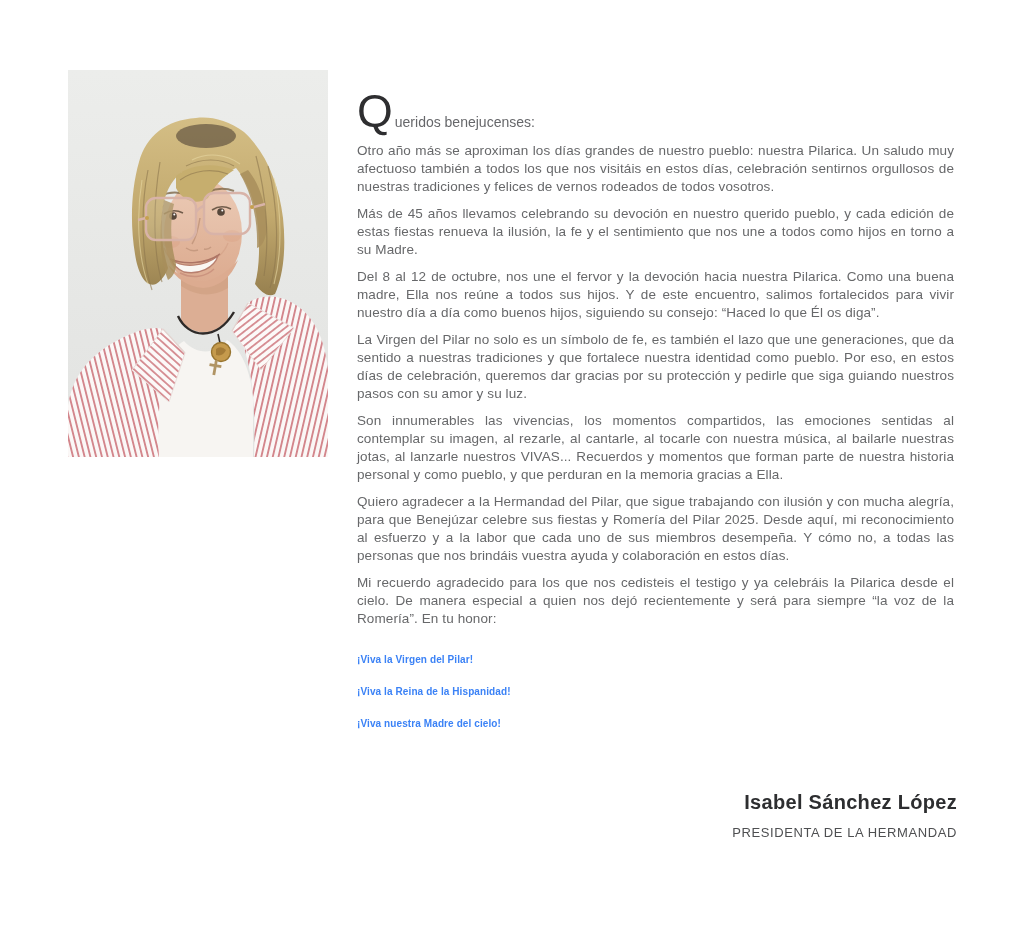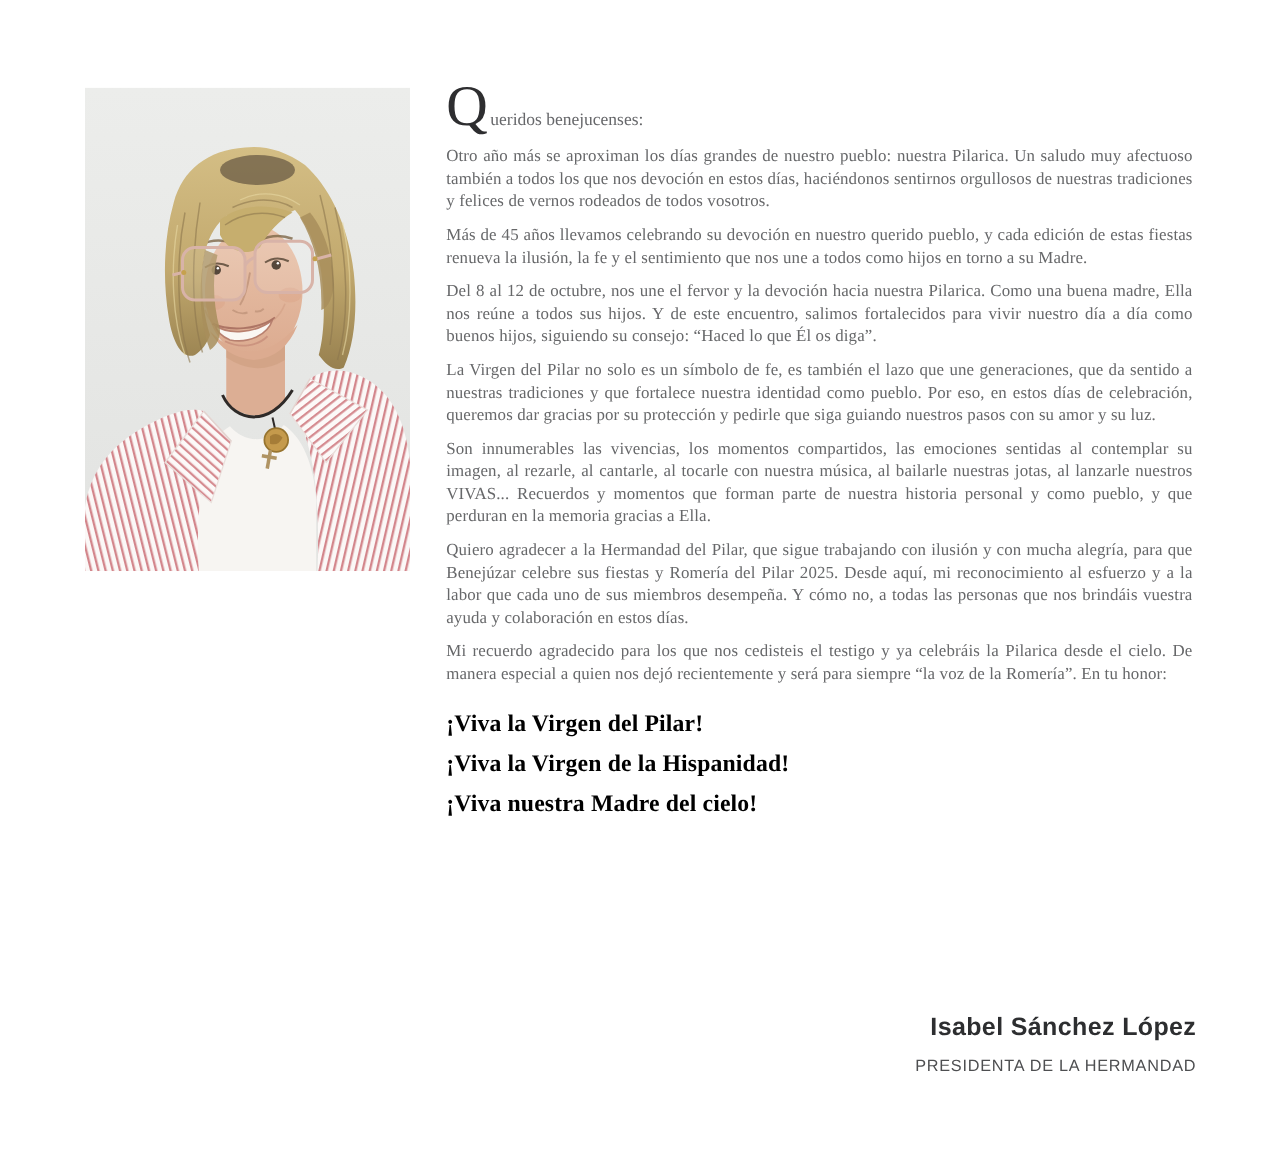--- a/index.html
+++ b/index.html
@@ -5,38 +5,38 @@
   html,body{margin:0;padding:0;background:#ffffff;}
   .page{
     position:relative;width:1024px;height:940px;background:#ffffff;
     font-family:"Liberation Sans","DejaVu Sans",sans-serif;overflow:hidden;
   }
   .photo{
     position:absolute;left:68px;top:70px;width:260px;height:387px;overflow:hidden;
   }
   .photo svg{display:block;}
   .letter{
-    position:absolute;left:357px;top:60px;width:597px;color:#67686a;font-family:Liberation Serif, serif;
+    position:absolute;left:357px;top:86px;width:597px;color:#67686a;
   }
   .greeting{height:50px;line-height:50px;white-space:nowrap;}
   .dropcap{
     font-size:46px;font-weight:400;color:#2e2e30;letter-spacing:0;
   }
   .greeting-rest{font-size:14px;color:#66676a;margin-left:2px;}
   .para{
     margin:9px 0 0 0;font-size:13.5px;line-height:18px;color:#67686a;
     text-align:justify;letter-spacing:.1px;
   }
   .para.first{margin-top:6px;}
   .vivas{margin-top:23px;}
   .viva{
-    font-size:19px;font-weight:700;color:#000000;line-height:18px;
+    font-size:10px;font-weight:700;color:#3b82f6;line-height:18px;
     margin-bottom:14px;letter-spacing:.1px;
   }
-  .signature{position:absolute;right:67px;top:811px;text-align:right;}
+  .signature{position:absolute;right:67px;top:791px;text-align:right;}
   .sig-name{
     font-size:20px;font-weight:700;color:#2d2e30;letter-spacing:.3px;
     margin-bottom:7px;
   }
   .sig-title{
     font-size:13px;color:#4e4f51;letter-spacing:.6px;line-height:24px;
   }
 </style>
 </head>
 <body>
@@ -174,31 +174,31 @@
         <circle cx="79" cy="148" r="2" fill="#c6a14e" stroke="none" fill-opacity="1"></circle>
       </g>
     </svg>
   </div>
 
   <div class="letter">
     <div class="greeting">
       <span class="dropcap">Q</span><span class="greeting-rest">ueridos benejucenses:</span>
     </div>
 
-    <p class="para first">Otro año más se aproximan los días grandes de nuestro pueblo: nuestra Pilarica. Un saludo muy afectuoso también a todos los que nos devoción en estos días, haciéndonos sentirnos orgullosos de nuestras tradiciones y felices de vernos rodeados de todos vosotros.</p>
+    <p class="para first">Otro año más se aproximan los días grandes de nuestro pueblo: nuestra Pilarica. Un saludo muy afectuoso también a todos los que nos visitáis en estos días, celebración sentirnos orgullosos de nuestras tradiciones y felices de vernos rodeados de todos vosotros.</p>
     <p class="para">Más de 45 años llevamos celebrando su devoción en nuestro querido pueblo, y cada edición de estas fiestas renueva la ilusión, la fe y el sentimiento que nos une a todos como hijos en torno a su Madre.</p>
     <p class="para">Del 8 al 12 de octubre, nos une el fervor y la devoción hacia nuestra Pilarica.  Como una buena madre, Ella nos reúne a todos sus hijos. Y de este encuentro, salimos fortalecidos para vivir nuestro día a día como buenos hijos, siguiendo su consejo: “Haced lo que Él os diga”.</p>
     <p class="para">La Virgen del Pilar no solo es un símbolo de fe, es también el lazo que une generaciones, que da sentido a nuestras tradiciones y que fortalece nuestra identidad como pueblo. Por eso, en estos días de celebración, queremos dar gracias por su protección y pedirle que siga guiando nuestros pasos con su amor y su luz.</p>
     <p class="para">Son innumerables las vivencias, los momentos compartidos, las emociones sentidas al contemplar su imagen, al rezarle, al cantarle, al tocarle con nuestra música, al bailarle nuestras jotas, al lanzarle nuestros VIVAS... Recuerdos y momentos  que forman parte de nuestra historia personal y como pueblo, y que perduran en la memoria gracias a Ella.</p>
     <p class="para">Quiero agradecer a la  Hermandad del Pilar, que sigue trabajando con ilusión y con mucha alegría, para que Benejúzar celebre sus fiestas y Romería del Pilar 2025. Desde aquí, mi reconocimiento al esfuerzo y a la labor que cada uno de sus miembros desempeña. Y cómo no, a todas las personas que nos brindáis vuestra ayuda y colaboración en estos días.</p>
     <p class="para">Mi recuerdo agradecido para los que nos cedisteis el testigo y ya celebráis la Pilarica desde el cielo. De manera especial a quien nos dejó recientemente y será para siempre “la voz de la Romería”. En tu honor:</p>
 
     <div class="vivas">
       <div class="viva">¡Viva la Virgen del Pilar!</div>
-      <div class="viva">¡Viva la Virgen de la Hispanidad!</div>
+      <div class="viva">¡Viva la Reina de la Hispanidad!</div>
       <div class="viva">¡Viva nuestra Madre del cielo!</div>
     </div>
   </div>
 
   <div class="signature">
     <div class="sig-name">Isabel Sánchez López</div>
     <div class="sig-title">PRESIDENTA DE LA HERMANDAD</div>
   </div>
 
 </div>

